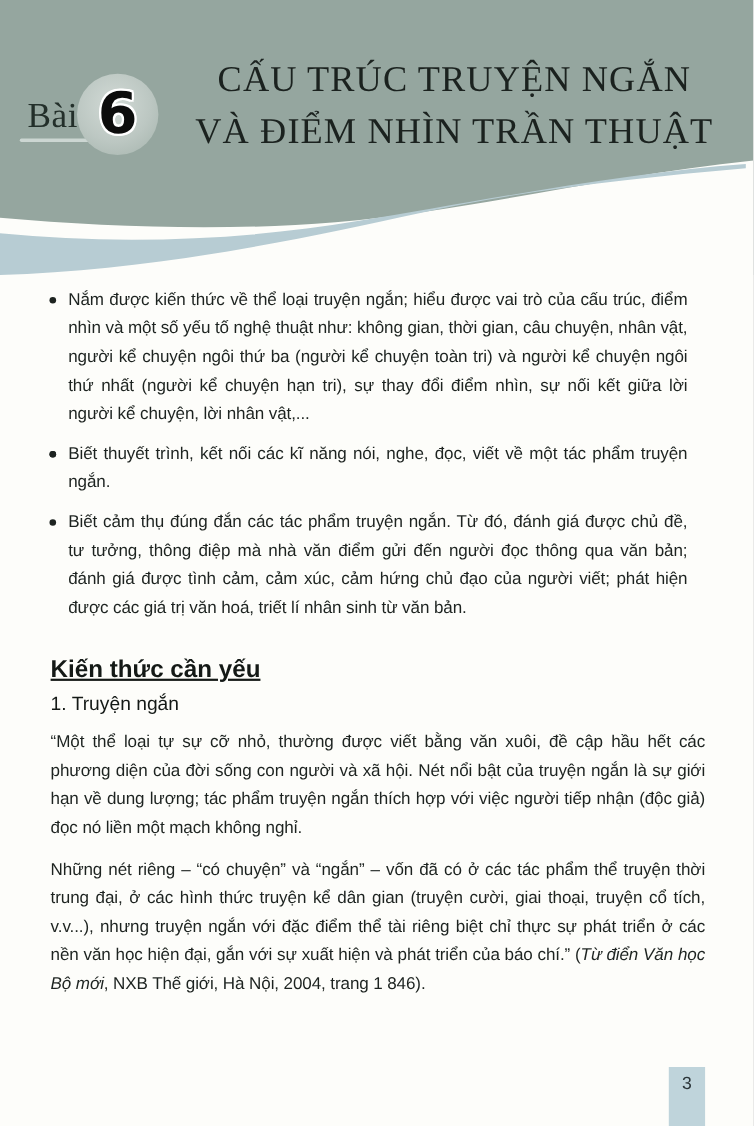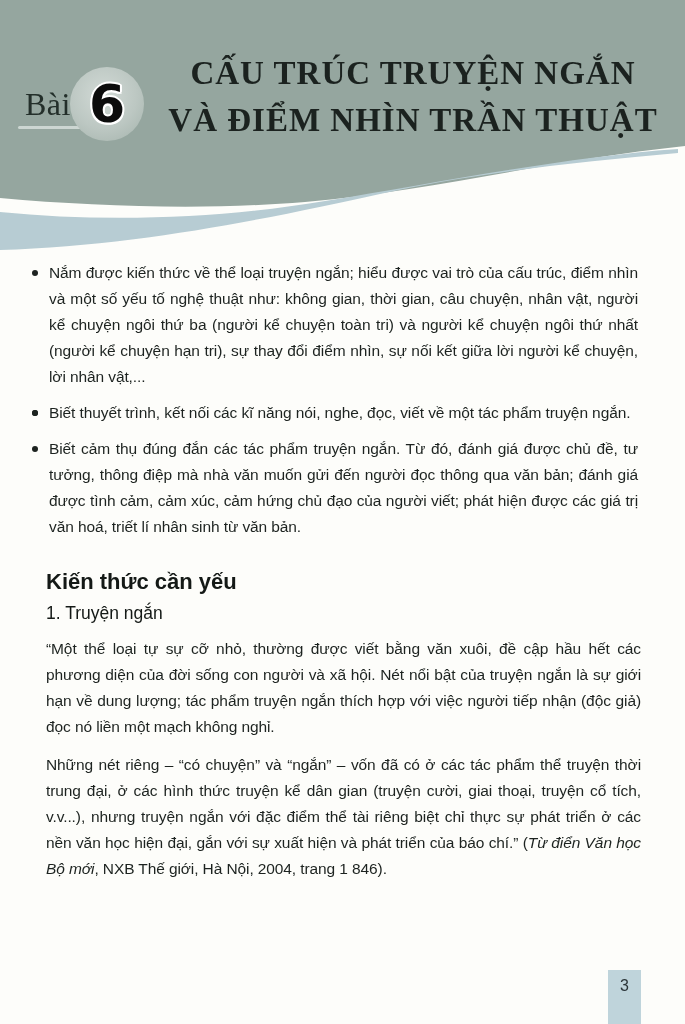--- a/index.html
+++ b/index.html
@@ -42,43 +42,43 @@
     font-family:"DejaVu Sans","Liberation Sans",sans-serif;
     font-weight:800;font-size:52px;line-height:1;color:#0c0c0c;
     text-shadow:
       2px 0 0 #fff,-2px 0 0 #fff,0 2px 0 #fff,0 -2px 0 #fff,
       1.5px 1.5px 0 #fff,-1.5px -1.5px 0 #fff,1.5px -1.5px 0 #fff,-1.5px 1.5px 0 #fff;
   }
   .lesson-title{
     position:absolute;top:50px;left:152px;width:522px;
     margin:0;text-align:center;
     font-family:"Liberation Serif","DejaVu Serif",serif;
-    font-weight:700;font-size:33px;line-height:47px;
+    font-weight:400;font-size:33px;line-height:47px;
     color:#1b221f;letter-spacing:1px;
   }
   .lesson-title .tline{display:block;white-space:nowrap;}
   .header-wave{position:absolute;left:0;bottom:0;width:685px;height:110px;display:block;}
 
   
   .content{
     padding:6px 44px 0 46px;
     font-size:15.5px;line-height:26px;letter-spacing:-.1px;
     text-align:justify;
   }
   .section-heading{
     font-size:22px;line-height:28px;font-weight:bold;
     margin:6px 0 6px;color:#141916;text-align:left;letter-spacing:0;
   }
-  .section-heading.knowledge{margin-top:28px;}
+  .section-heading.knowledge{margin-top:28px;text-decoration:underline;}
   .sub-heading{
     font-size:17.5px;line-height:22px;font-weight:normal;
     margin:0 0 8px;color:#141916;text-align:left;letter-spacing:0;
   }
   ul.bullet-list{list-style:none;margin:4px 0 0;padding:0;}
-  ul.bullet-list li{position:relative;margin:0 3px 10px;}
+  ul.bullet-list li{position:relative;margin:0 16px 10px;}
   .bullet-dot{
     position:absolute;left:-17px;top:10px;
     width:6px;height:6px;border-radius:50%;background:#1d2320;
   }
   .para{margin:12px 0 10px;}
   .para .ital{font-style:italic;}
 
   
   .page-tab{
     position:absolute;right:44px;bottom:0;
@@ -125,21 +125,21 @@
       </li>
       <li>
         <span class="bullet-dot"></span>
       </li>
       <li>
         <span class="bullet-dot"></span>
         <span>Biết thuyết trình, kết nối các kĩ năng nói, nghe, đọc, viết về một tác phẩm truyện ngắn.</span>
       </li>
       <li>
         <span class="bullet-dot"></span>
-        <span>Biết cảm thụ đúng đắn các tác phẩm truyện ngắn. Từ đó, đánh giá được chủ đề, tư tưởng, thông điệp mà nhà văn muốn gửi đến người đọc thông qua văn bản; đánh giá được tình cảm, cảm xúc, cảm hứng chủ đạo của người viết; phát hiện được các giá trị văn hoá, triết lí nhân sinh từ văn bản.</span>
+        <span>Biết cảm thụ đúng đắn các tác phẩm truyện ngắn. Từ đó, đánh giá được chủ đề, tư tưởng, thông điệp mà nhà văn điểm gửi đến người đọc thông qua văn bản; đánh giá được tình cảm, cảm xúc, cảm hứng chủ đạo của người viết; phát hiện được các giá trị văn hoá, triết lí nhân sinh từ văn bản.</span>
       </li>
     </ul>
 
     <h2 class="section-heading knowledge">Kiến thức cần yếu</h2>
     <h3 class="sub-heading">1. Truyện ngắn</h3>
 
     <p class="para">“Một thể loại tự sự cỡ nhỏ, thường được viết bằng văn xuôi, đề cập hầu hết các phương diện của đời sống con người và xã hội. Nét nổi bật của truyện ngắn là sự giới hạn về dung lượng; tác phẩm truyện ngắn thích hợp với việc người tiếp nhận (độc giả) đọc nó liền một mạch không nghỉ.</p>
 
     <p class="para">
       <span>Những nét riêng – “có chuyện” và “ngắn” – vốn đã có ở các tác phẩm thể truyện thời trung đại, ở các hình thức truyện kể dân gian (truyện cười, giai thoại, truyện cổ tích, v.v...), nhưng truyện ngắn với đặc điểm thể tài riêng biệt chỉ thực sự phát triển ở các nền văn học hiện đại, gắn với sự xuất hiện và phát triển của báo chí.” (</span><span class="ital">Từ điển Văn học Bộ mới</span><span>, NXB Thế giới, Hà Nội, 2004, trang 1 846).</span>

